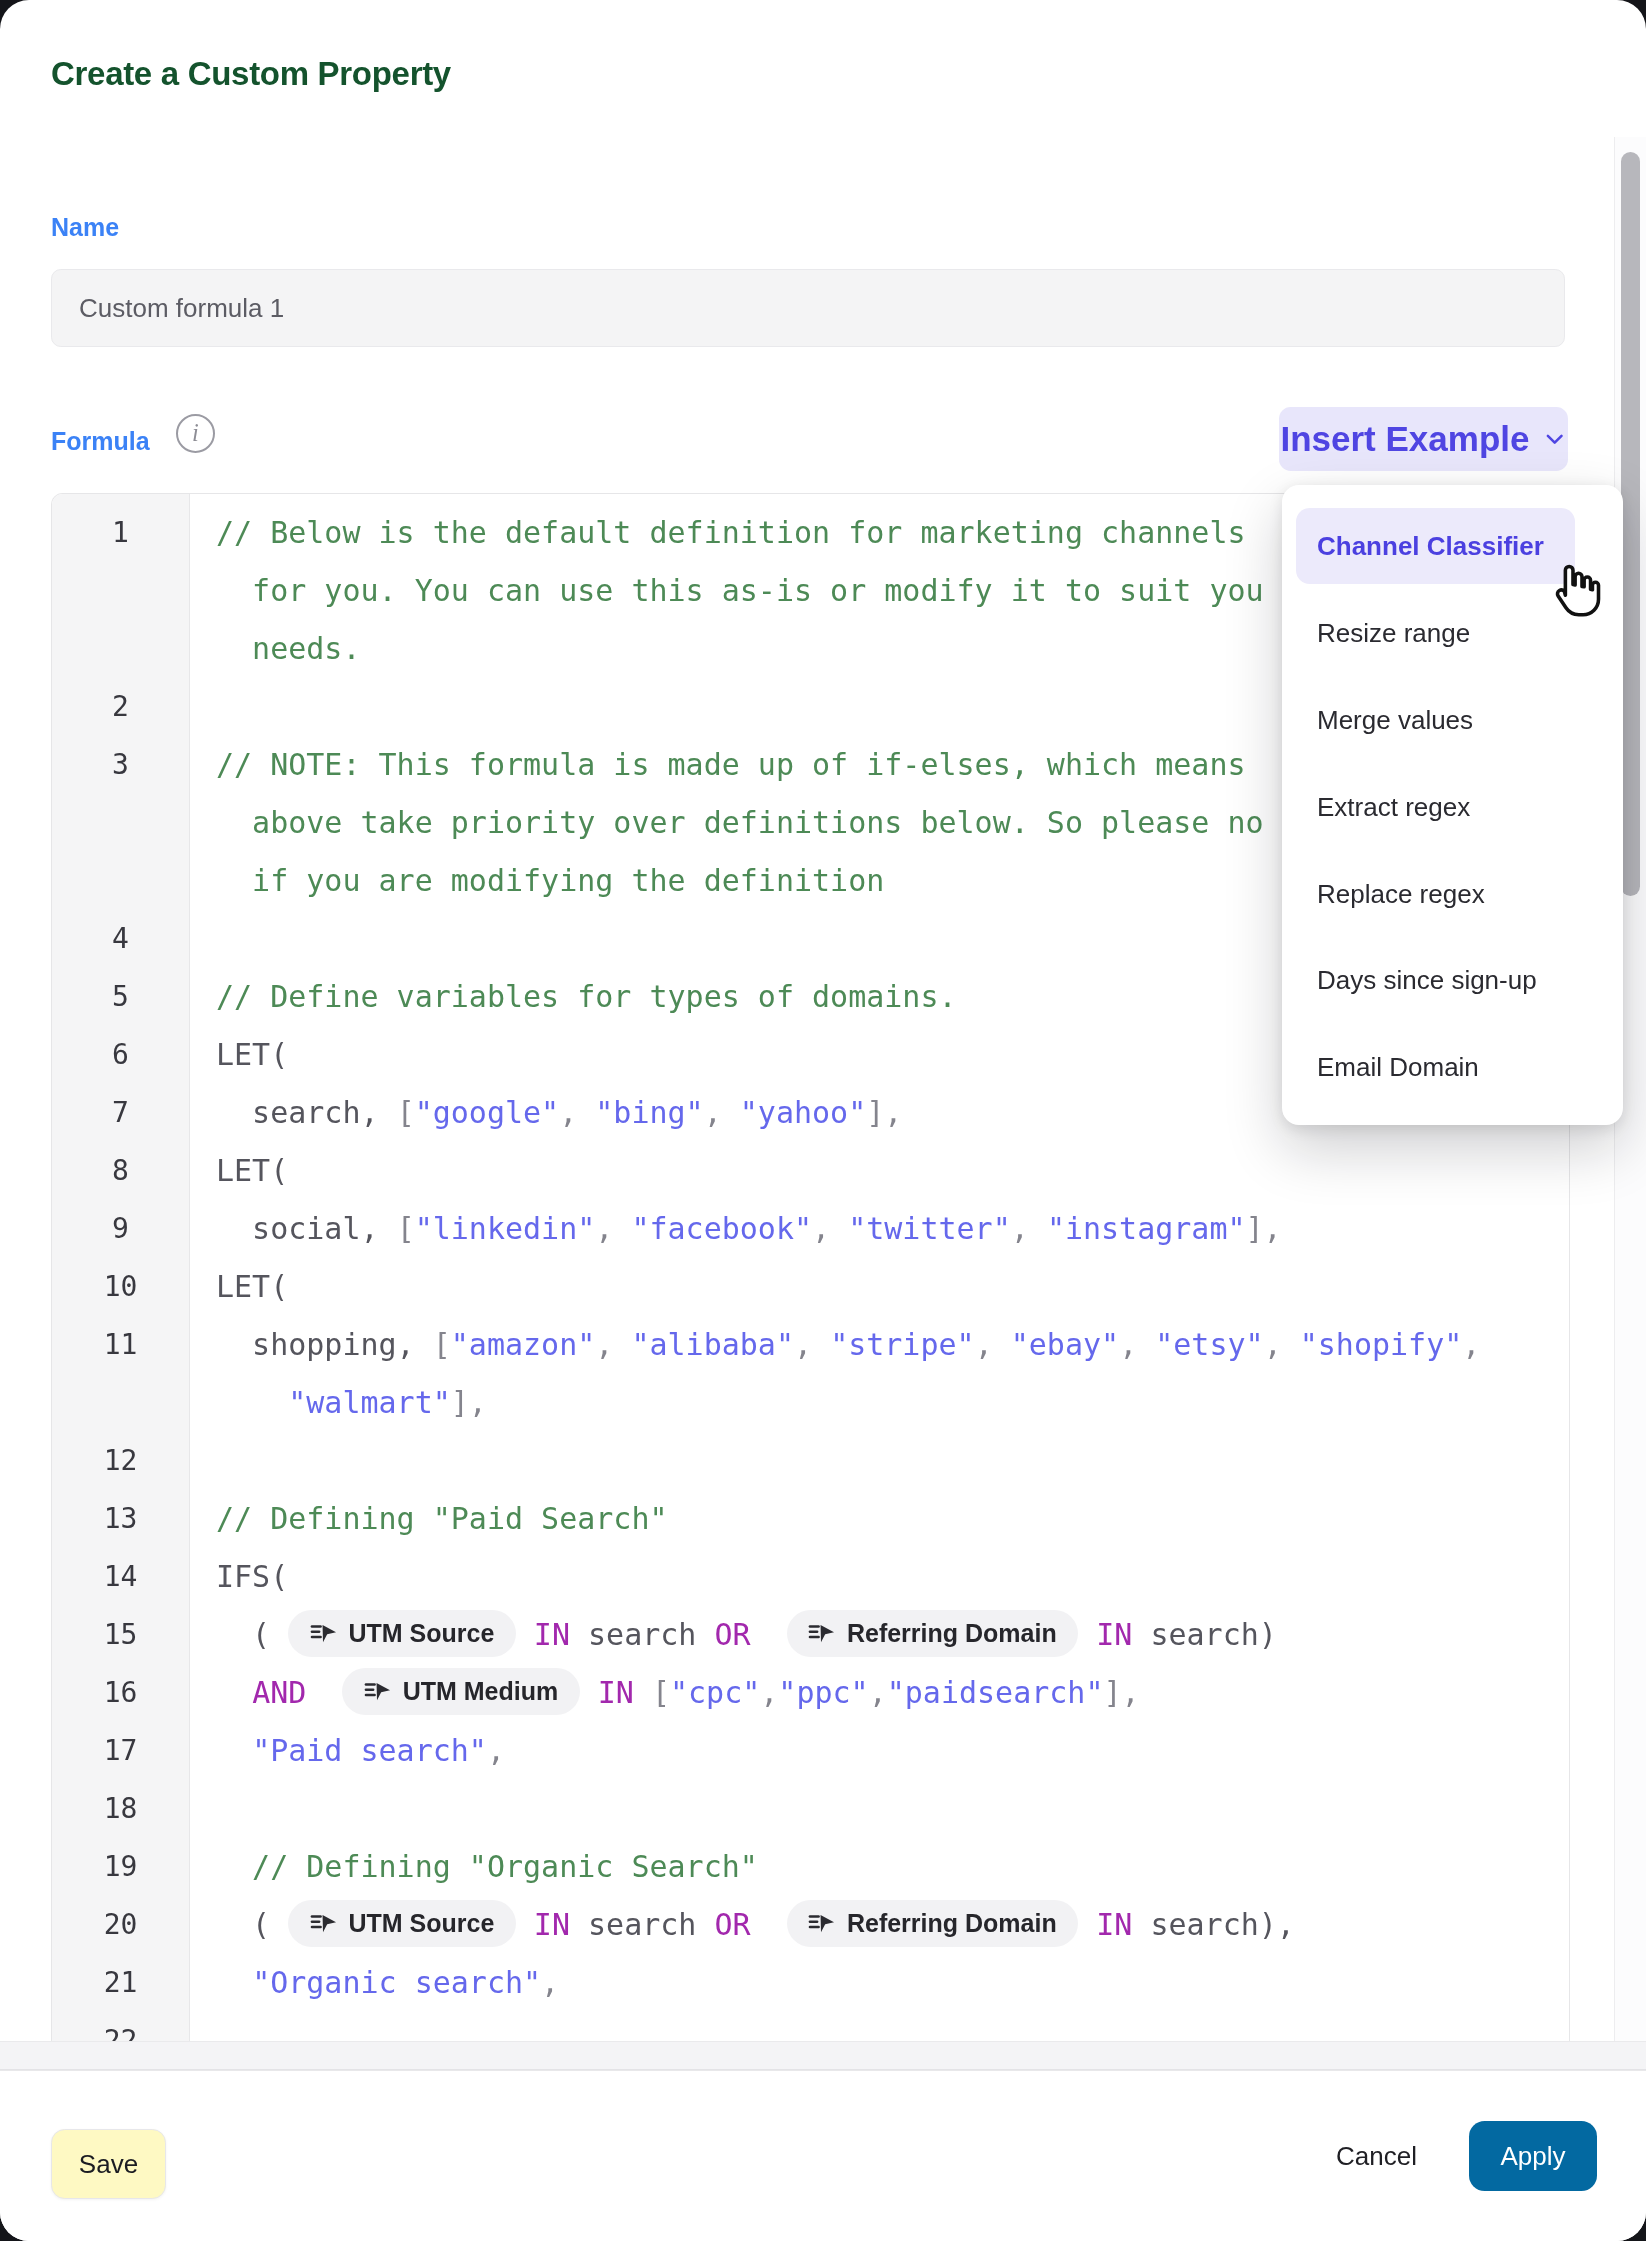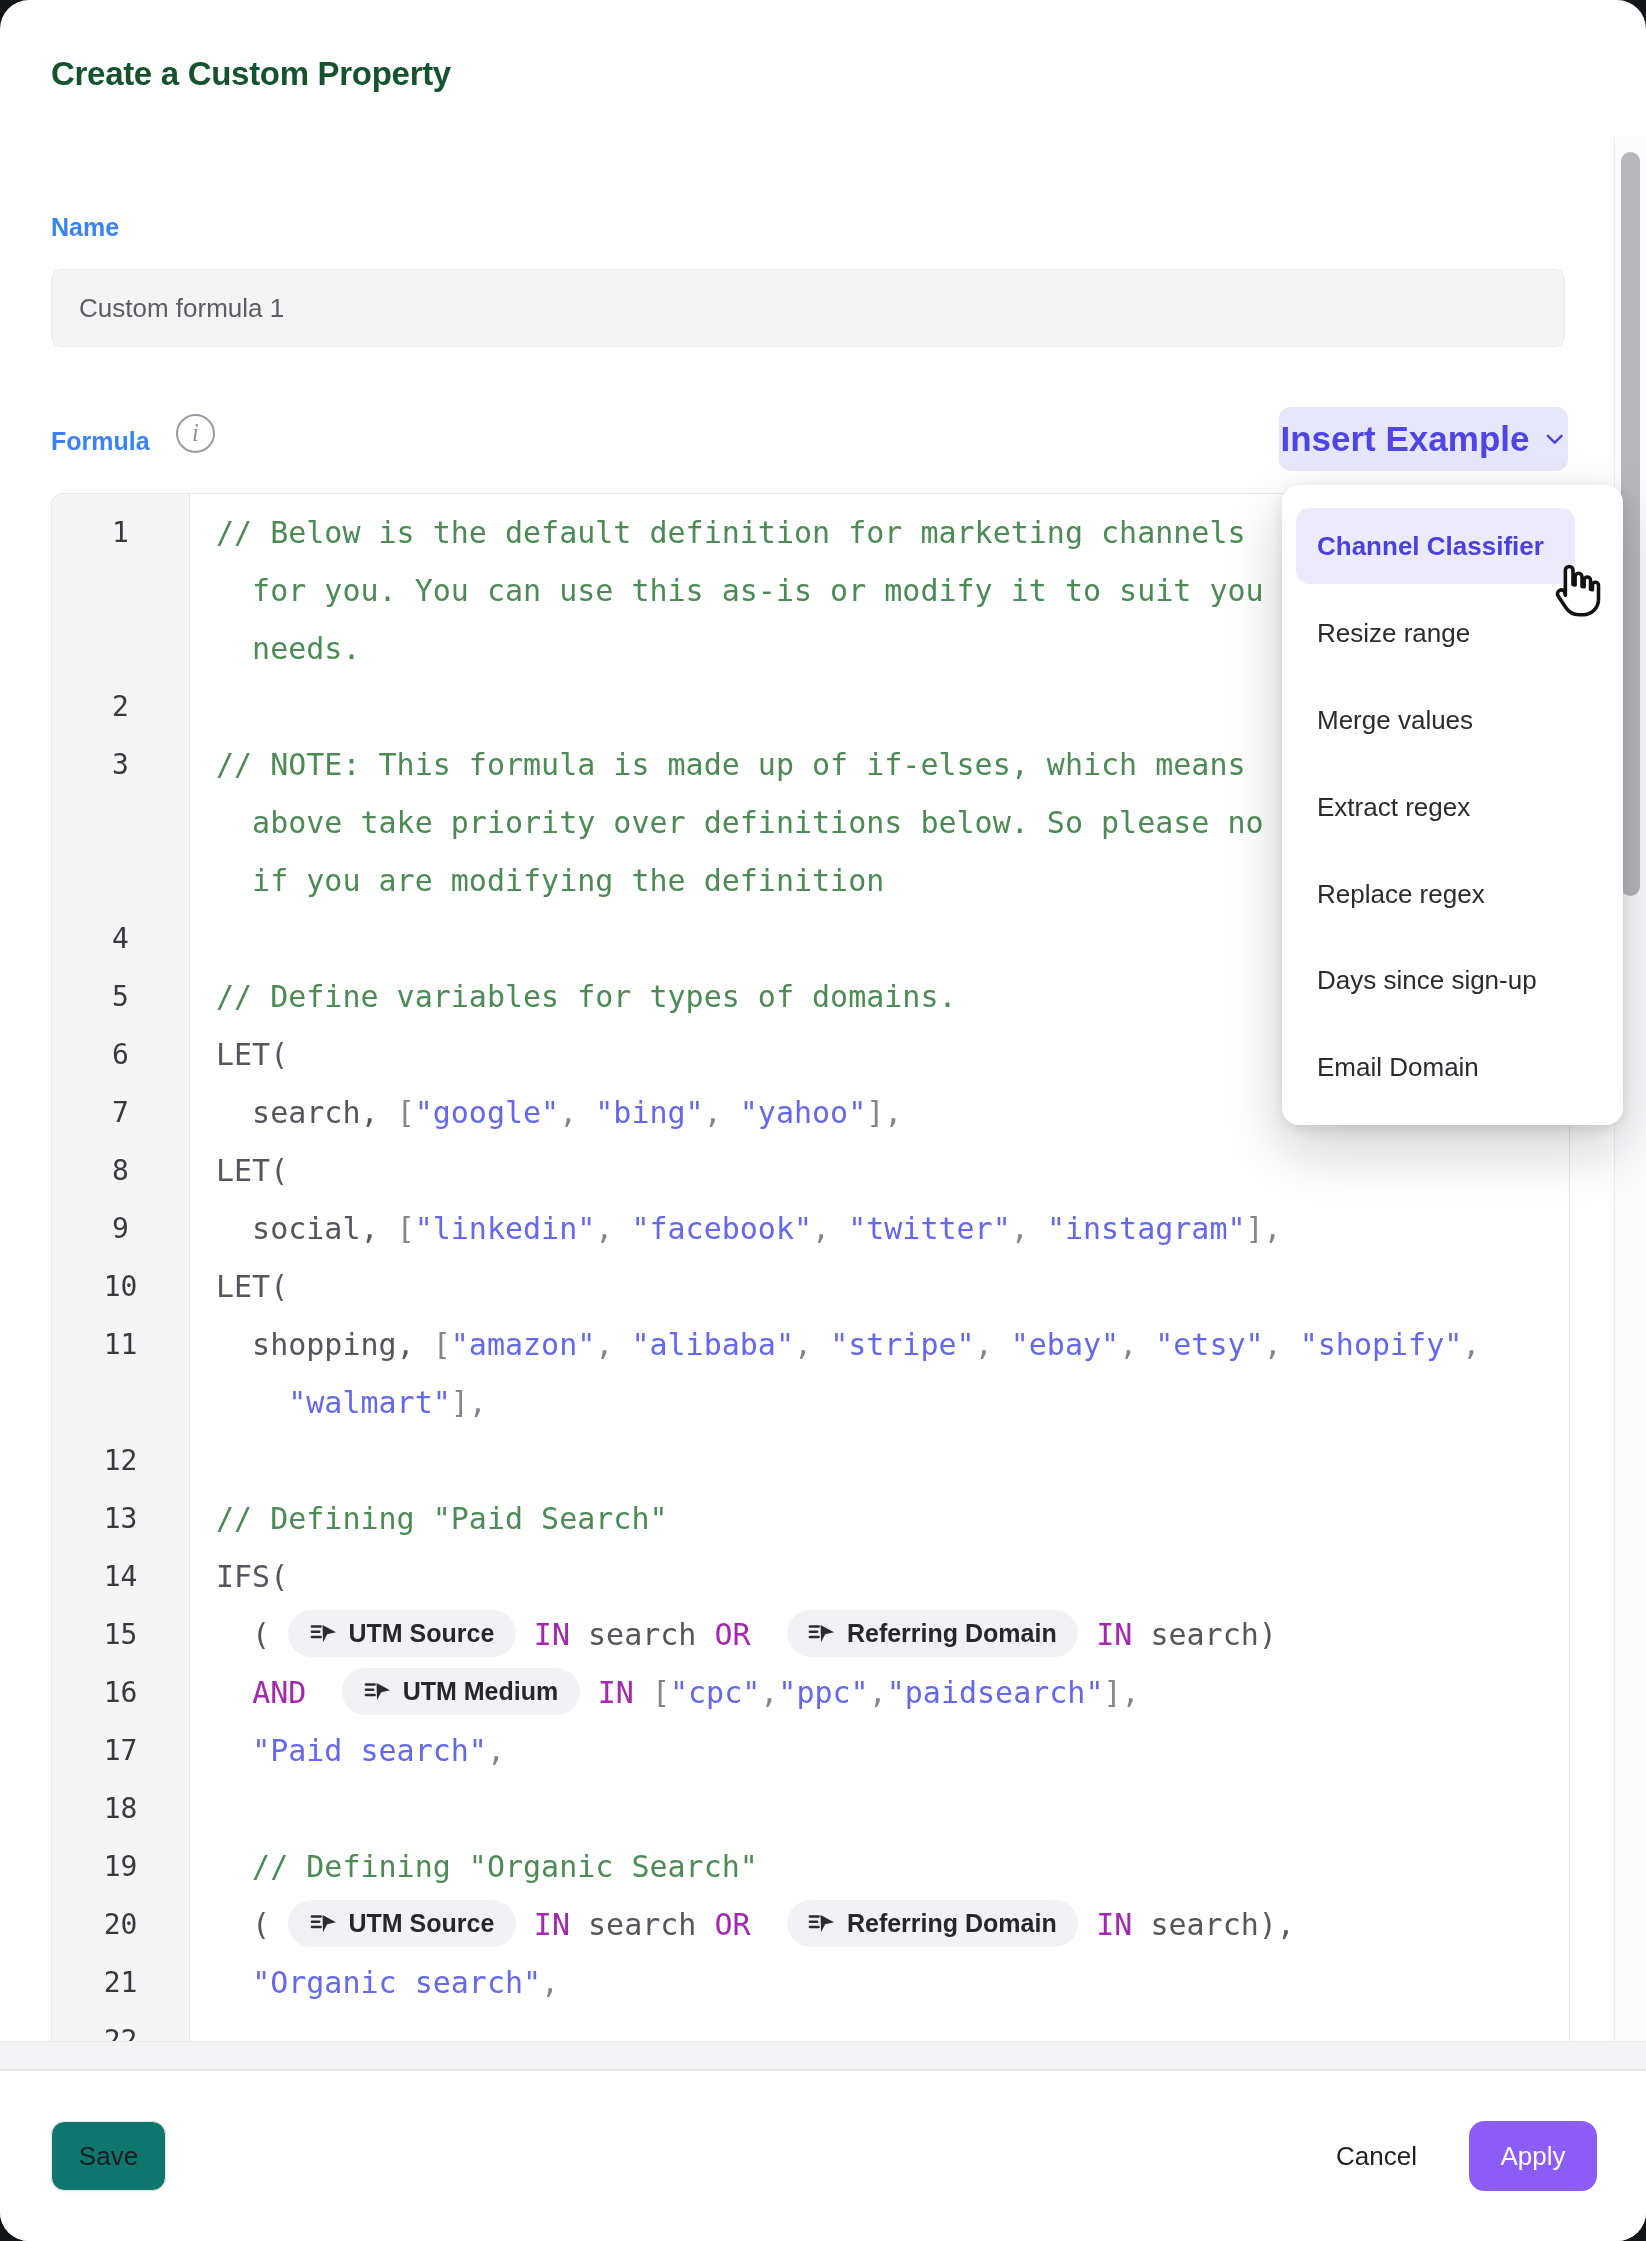--- a/index.html
+++ b/index.html
@@ -91,33 +91,33 @@
   }
   .hscroll-band {
     position:absolute; left:0; top:2041px; width:1646px; height:29px;
     background:#f4f4f6; border-top:1px solid #eaeaec; border-bottom:1px solid #e3e3e6; z-index:15;
   }
   
   .footer {
     position:absolute; left:0; top:2070px; width:1646px; height:171px; background:#ffffff; z-index:20;
   }
   .save-btn {
-    position:absolute; left:51px; top:50px; width:115px; height:70px;
-    background:#0f766e; border:1px solid #e7e7ea; border-radius:13.7px;
+    position:absolute; left:51px; top:58px; width:115px; height:70px;
+    background:#fef9c3; border:1px solid #e7e7ea; border-radius:13.7px;
     box-shadow:0 1px 2.9px rgba(0,0,0,.05); cursor:pointer;
     font-family:"Liberation Sans", sans-serif; font-size:26px; font-weight:500; color:#1b1c22;
   }
   .cancel-btn {
     position:absolute; left:1323px; top:50px; width:107px; height:70px;
     background:transparent; border:none; cursor:pointer;
     font-family:"Liberation Sans", sans-serif; font-size:26px; font-weight:500; color:#1f1f24;text-align:center;
   }
   .apply-btn {
     position:absolute; left:1469px; top:50px; width:128px; height:70px;
-    background:#8b5cf6; border:none; border-radius:15.6px; cursor:pointer;
+    background:#0369a1; border:none; border-radius:15.6px; cursor:pointer;
     font-family:"Liberation Sans", sans-serif; font-size:26px; font-weight:500; color:#ffffff;
   }
 </style>
 </head>
 <body>
 
 <div class="modal">
 
   <div class="dialog-title">Create a Custom Property</div>
 

